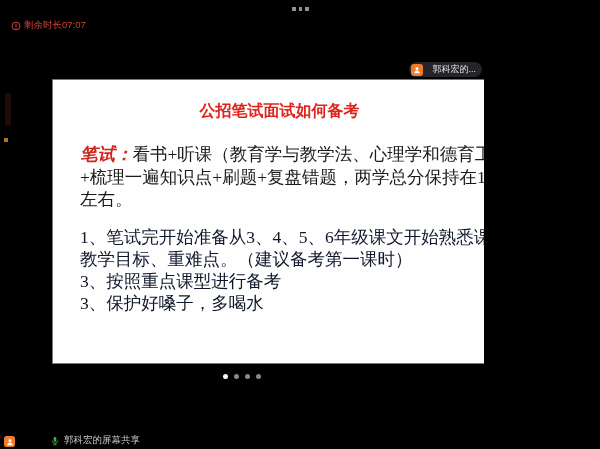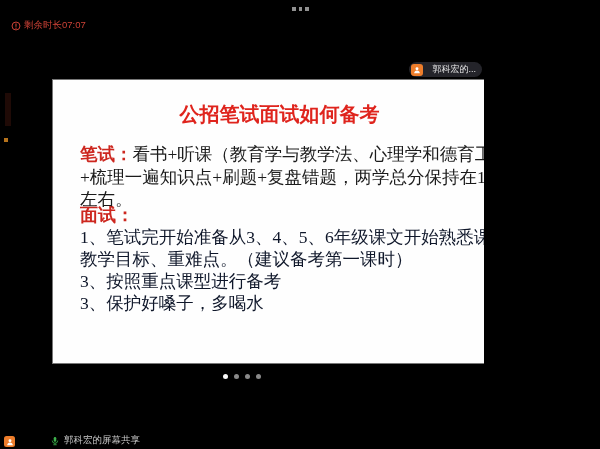--- a/index.html
+++ b/index.html
@@ -28,23 +28,23 @@
   .name-pill { position:absolute; right:2px; top:62px; height:15px; display:flex; align-items:center;
     gap:9px; background:rgba(38,38,44,.95); border-radius:7.5px; padding:0 6px 0 2px; }
   .person-badge { width:12px; height:12px; border-radius:3px; background:#ed7d2b;
     display:flex; align-items:center; justify-content:center; flex:none; }
   .person-badge svg { width:8px; height:8px; }
   .name-pill .ptxt { color:#e9e9e9; font-size:9px; white-space:nowrap; }
   
   .slide { position:absolute; left:53px; top:80px; width:493px; height:283px; background:#fefefe;
     outline:1px solid #777; font-family:"Liberation Serif", serif; }
   .slide-title { position:absolute; top:21px; left:0; right:40px; text-align:center;
-    font-size:20px; font-weight:bold; font-family:"Liberation Sans", sans-serif; }
+    font-size:16px; font-weight:bold; font-family:"Liberation Sans", sans-serif; }
   .para { position:absolute; top:63px; left:27px; right:9px; font-size:17.5px; line-height:22.5px; color:#1b1b1b; }
-  .red { font-weight:bold; }
+  .red { font-weight:bold;font-style:italic; }
   .interview-label { position:absolute; top:123px; left:27px; font-size:18px; font-weight:bold; }
   .list { position:absolute; top:146px; left:27px; right:7px; font-size:17.5px; line-height:22px; color:#0f172a; }
   
   .pagination { position:absolute; left:0; right:0; top:374px; display:flex; justify-content:center; gap:6px; }
   .pdot { width:5px; height:5px; border-radius:50%; background:#8a8a8a; cursor:pointer; }
   .pdot.active { background:#fafafa; }
   
   .mic-btn { position:absolute; left:528px; top:400px; width:28px; height:28px; border-radius:50%;
     background:#3c3c41; border:none; display:flex; align-items:center; justify-content:center; cursor:pointer; }
   .mic-btn svg { width:16px; height:16px; color:#f0f0f0; }
@@ -95,21 +95,20 @@
           <circle cx="12" cy="8.2" r="4.4" fill="#fff"></circle>
           <path d="M3.5 21.5c0-4.8 3.8-8.2 8.5-8.2s8.5 3.4 8.5 8.2z" fill="#fff"></path>
         </svg>
     </span>
     <span class="ptxt">郭科宏的...</span>
   </div>
 
   <div class="slide">
     <div class="slide-title" style="color: rgb(223, 36, 29);">公招笔试面试如何备考</div>
     <p class="para"><span class="red lbl-written" style="color: rgb(205, 39, 31);">笔试：</span><span>看书+听课（教育学与教学法、心理学和德育工作）+梳理一遍知识点+刷题+复盘错题，两学总分保持在150分左右。</span></p>
-    <div class="interview-label red" style="color: rgb(205, 39, 31);">面试：</div>
     <div class="list">
       <div>1、笔试完开始准备从3、4、5、6年级课文开始熟悉课文，教学目标、重难点。（建议备考第一课时）</div>
       <div>3、按照重点课型进行备考</div>
       <div>3、保护好嗓子，多喝水</div>
     </div>
   </div>
 
   <div class="pagination">
       <span class="pdot active"></span>
       <span class="pdot"></span>

